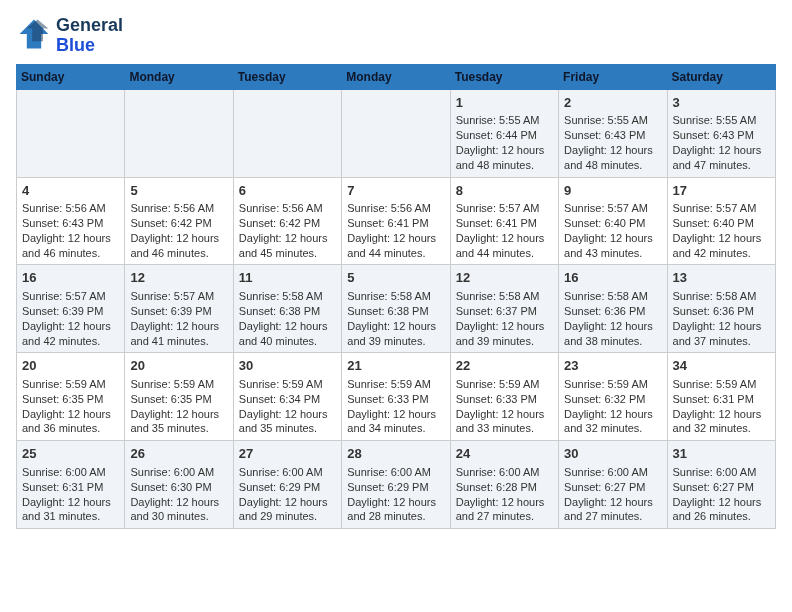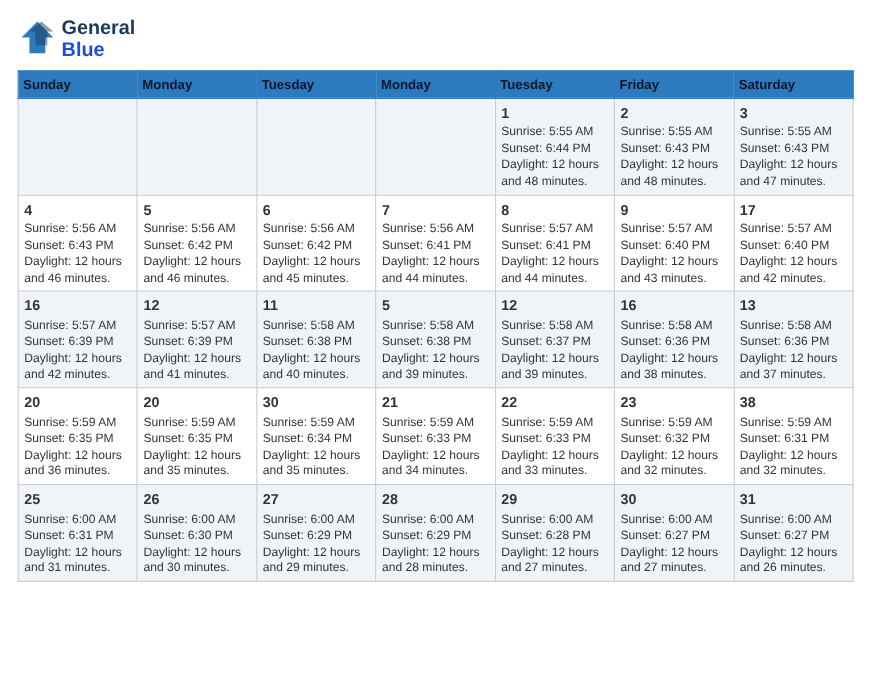--- a/index.html
+++ b/index.html
@@ -284,21 +284,21 @@
 and 33 minutes.</div>
         </td>
         <td>
           <span class="day-num">23</span>
           <div style="white-space: pre-line;">Sunrise: 5:59 AM
 Sunset: 6:32 PM
 Daylight: 12 hours
 and 32 minutes.</div>
         </td>
         <td>
-          <span class="day-num">38</span>
+          <span class="day-num">34</span>
           <div style="white-space: pre-line;">Sunrise: 5:59 AM
 Sunset: 6:31 PM
 Daylight: 12 hours
 and 32 minutes.</div>
         </td>
       </tr>
       <tr>
         <td>
           <span class="day-num">25</span>
           <div style="white-space: pre-line;">Sunrise: 6:00 AM
@@ -321,21 +321,21 @@
 and 29 minutes.</div>
         </td>
         <td>
           <span class="day-num">28</span>
           <div style="white-space: pre-line;">Sunrise: 6:00 AM
 Sunset: 6:29 PM
 Daylight: 12 hours
 and 28 minutes.</div>
         </td>
         <td>
-          <span class="day-num">29</span>
+          <span class="day-num">24</span>
           <div style="white-space: pre-line;">Sunrise: 6:00 AM
 Sunset: 6:28 PM
 Daylight: 12 hours
 and 27 minutes.</div>
         </td>
         <td>
           <span class="day-num">30</span>
           <div style="white-space: pre-line;">Sunrise: 6:00 AM
 Sunset: 6:27 PM
 Daylight: 12 hours

